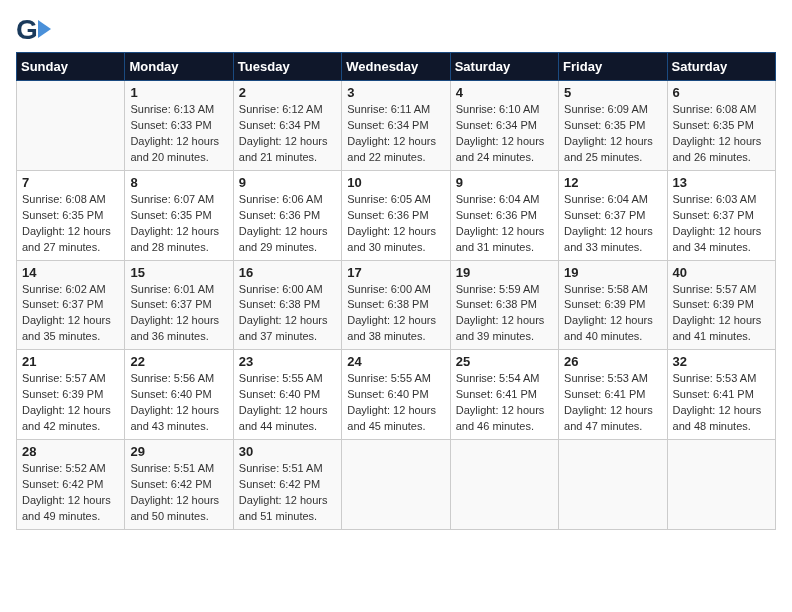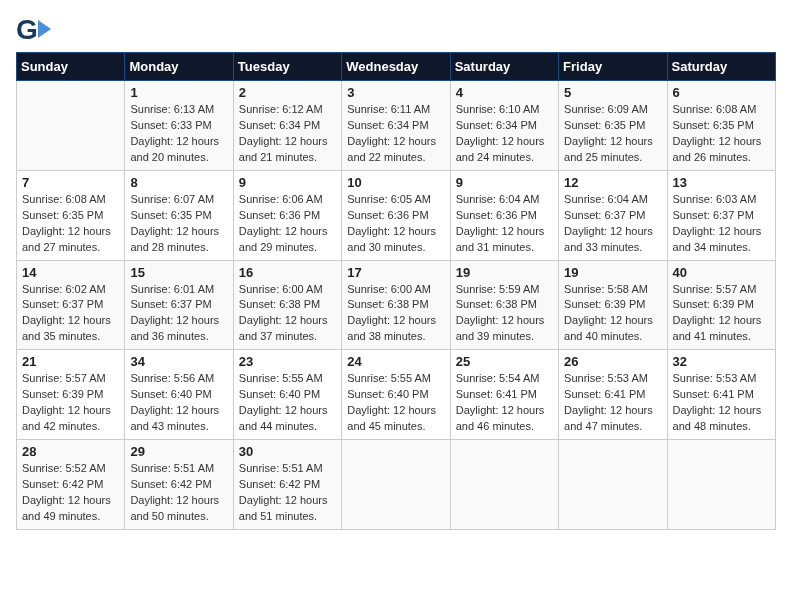--- a/index.html
+++ b/index.html
@@ -209,21 +209,21 @@
           <div class="day-num">40</div>
           <div class="cell-text">Sunrise: 5:57 AM<br>Sunset: 6:39 PM<br>Daylight: 12 hours<br>and 41 minutes.</div>
         </td>
       </tr>
       <tr>
         <td>
           <div class="day-num">21</div>
           <div class="cell-text">Sunrise: 5:57 AM<br>Sunset: 6:39 PM<br>Daylight: 12 hours<br>and 42 minutes.</div>
         </td>
         <td>
-          <div class="day-num">34</div>
+          <div class="day-num">22</div>
           <div class="cell-text">Sunrise: 5:56 AM<br>Sunset: 6:40 PM<br>Daylight: 12 hours<br>and 43 minutes.</div>
         </td>
         <td>
           <div class="day-num">23</div>
           <div class="cell-text">Sunrise: 5:55 AM<br>Sunset: 6:40 PM<br>Daylight: 12 hours<br>and 44 minutes.</div>
         </td>
         <td>
           <div class="day-num">24</div>
           <div class="cell-text">Sunrise: 5:55 AM<br>Sunset: 6:40 PM<br>Daylight: 12 hours<br>and 45 minutes.</div>
         </td>

